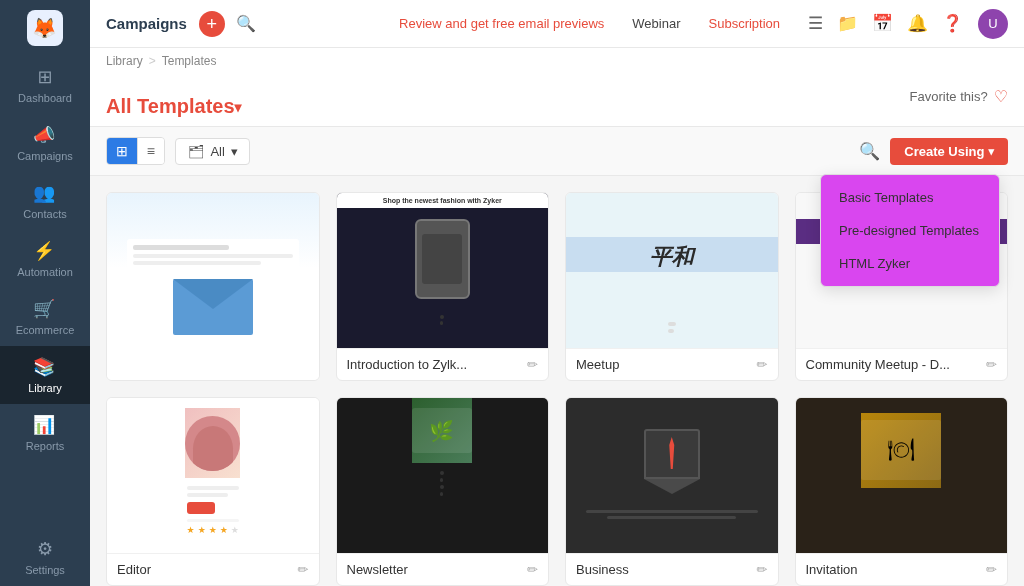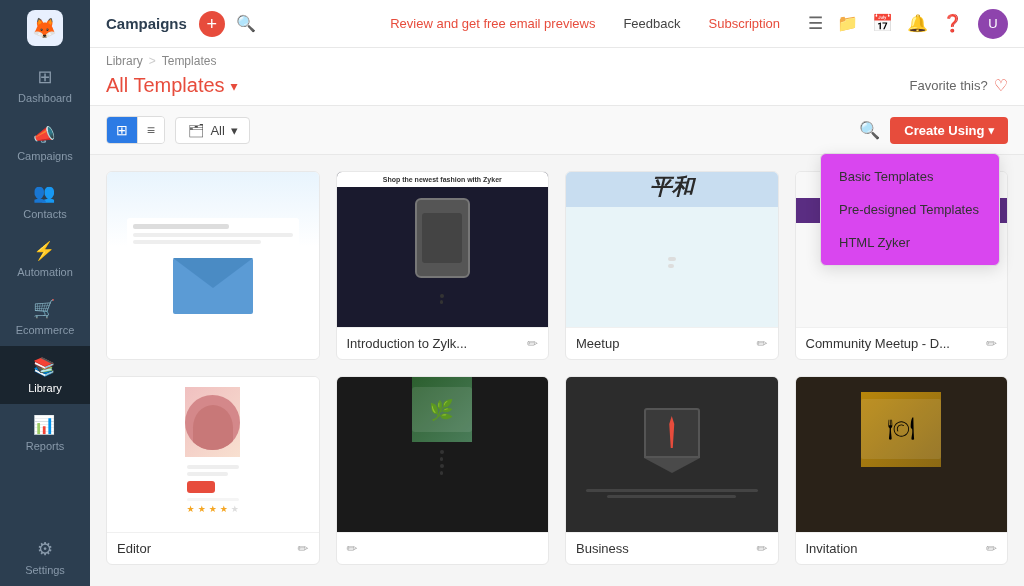--- a/index.html
+++ b/index.html
@@ -108,25 +108,25 @@
     .breadcrumb-link { color: #888; cursor: pointer; }
     .breadcrumb-current { color: #888; }
     .page-title-row {
       display: flex;
       align-items: center;
       justify-content: space-between;
       padding-bottom: 8px;
     }
     .page-title {
       font-size: 20px;
-      font-weight: 400;
+      font-weight: 700;
       color: #e74c3c;
       display: flex;
       align-items: center;
-      gap: 6px;
+      margin-top: 21px;
     }
     .page-title-chevron { color: #e74c3c; font-size: 14px; }
     .favorite-row {
       display: flex;
       align-items: center;
       gap: 6px;
       font-size: 13px;
       color: #666;
     }
     .heart-icon { color: #e74c3c; font-size: 16px; cursor: pointer; }
@@ -300,21 +300,21 @@
 </nav>
 
 <div class="main-container">
 
   <header class="topbar">
     <span class="topbar-title">Campaigns</span>
     <button class="topbar-add-btn">+</button>
     <span class="topbar-search-icon">🔍</span>
     <div class="topbar-spacer"></div>
     <span class="topbar-review-link">Review and get free email previews</span>
-    <span class="topbar-feedback">Feedback</span>
+    <span class="topbar-feedback">Webinar</span>
     <span class="topbar-subscription">Subscription</span>
     <div class="topbar-icons">
       <span class="topbar-icon">☰</span>
       <span class="topbar-icon">📁</span>
       <span class="topbar-icon">📅</span>
       <span class="topbar-icon">🔔</span>
       <span class="topbar-icon">❓</span>
       <div class="avatar">U</div>
     </div>
   </header>
@@ -406,21 +406,21 @@
           </div>
         </div>
         <div class="template-footer">
           <span class="template-name">Introduction to Zylk...</span>
           <span class="edit-icon">✏</span>
         </div>
       </div>
 
       <div class="template-card">
         <div class="template-preview" style="background:#e8f4f8;flex-direction:column;padding:0;overflow:hidden;">
-          <div style="background:#c8ddf0;width:100%;height:35px;display:flex;align-items:flex-start;justify-content:center;">
+          <div style="background:#c8ddf0;width:100%;height:35px;display:flex;align-items:flex-end;justify-content:center;margin-top:44px;">
             <span style="font-size:22px;font-weight:bold;font-style:italic;color:#2a2a2a;font-family:serif;">平和</span>
           </div>
           <div style="flex:1;padding:6px;">
             <div style="display:flex;gap:4px;margin-bottom:4px;">
               <div style="flex:1;height:40px;background:#d4e8f0;border-radius:2px;"></div>
               <div style="flex:1;height:40px;background:#c8dde8;border-radius:2px;"></div>
               <div style="flex:1;height:40px;background:#d0e4ee;border-radius:2px;"></div>
             </div>
             <div style="height:4px;background:#ddd;border-radius:2px;margin:3px 0;"></div>
             <div style="height:4px;background:#ddd;border-radius:2px;margin:3px 0;width:80%;"></div>
@@ -491,20 +491,21 @@
             <div style="height:4px;background:#333;border-radius:2px;margin:3px 0;width:80%;"></div>
             <div style="height:4px;background:#333;border-radius:2px;margin:3px 0;"></div>
             <div style="height:4px;background:#333;border-radius:2px;margin:3px 0;width:70%;"></div>
             <div style="display:flex;gap:4px;margin-top:5px;">
               <div style="height:20px;flex:1;background:#222;border-radius:2px;"></div>
               <div style="height:20px;flex:1;background:#222;border-radius:2px;"></div>
             </div>
           </div>
         </div>
         <div class="template-footer">
+          <span class="template-name">Newsletter</span>
           <span class="edit-icon">✏</span>
         </div>
       </div>
 
       <div class="template-card">
         <div class="template-preview" style="background:#2c2c2c;flex-direction:column;align-items:center;justify-content:center;padding:10px;">
           <div style="width:60px;height:70px;position:relative;display:flex;flex-direction:column;align-items:center;">
             <div style="width:56px;height:50px;background:#3a3a3a;border-radius:3px 3px 0 0;border:2px solid #555;"></div>
             <div style="width:0;height:0;border-left:28px solid transparent;border-right:28px solid transparent;border-top:15px solid #4a4a4a;"></div>
             <div style="position:absolute;top:8px;left:50%;transform:translateX(-50%);width:10px;height:32px;background:#e74c3c;clip-path:polygon(50% 0%, 75% 25%, 60% 100%, 40% 100%, 25% 25%);"></div>

